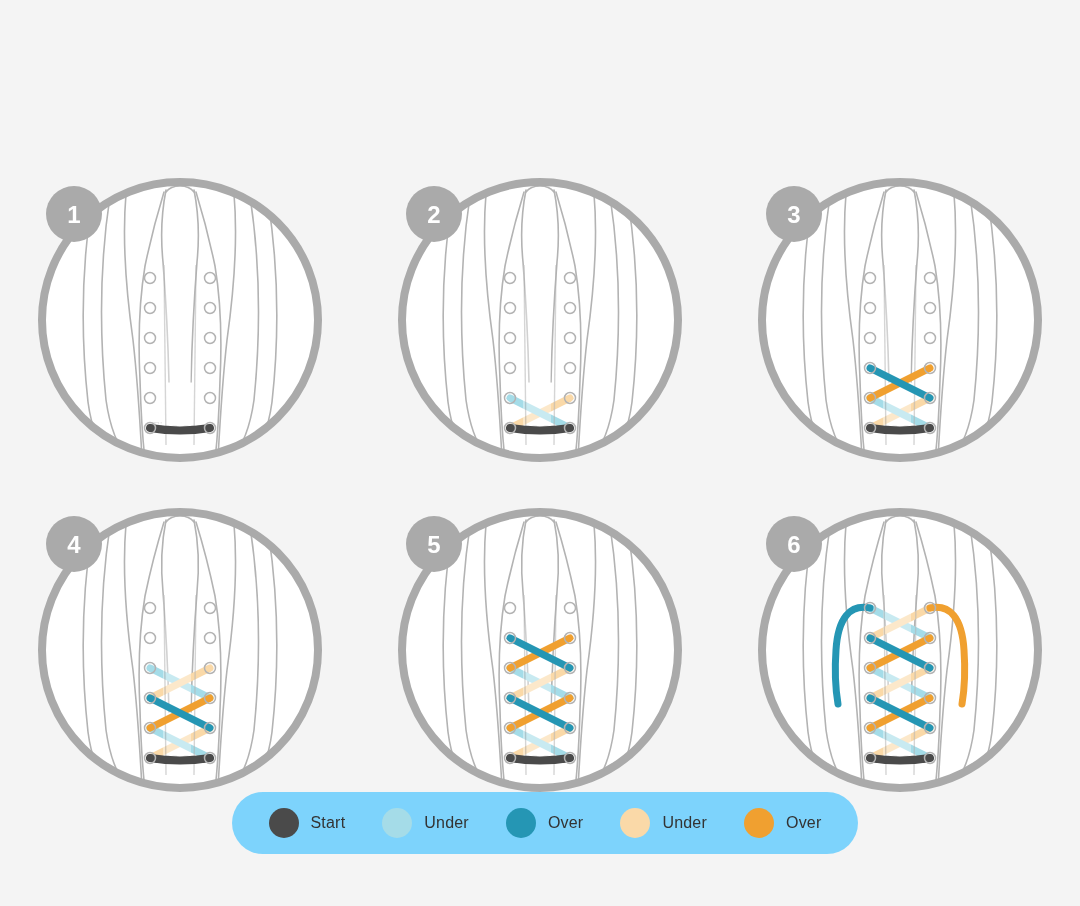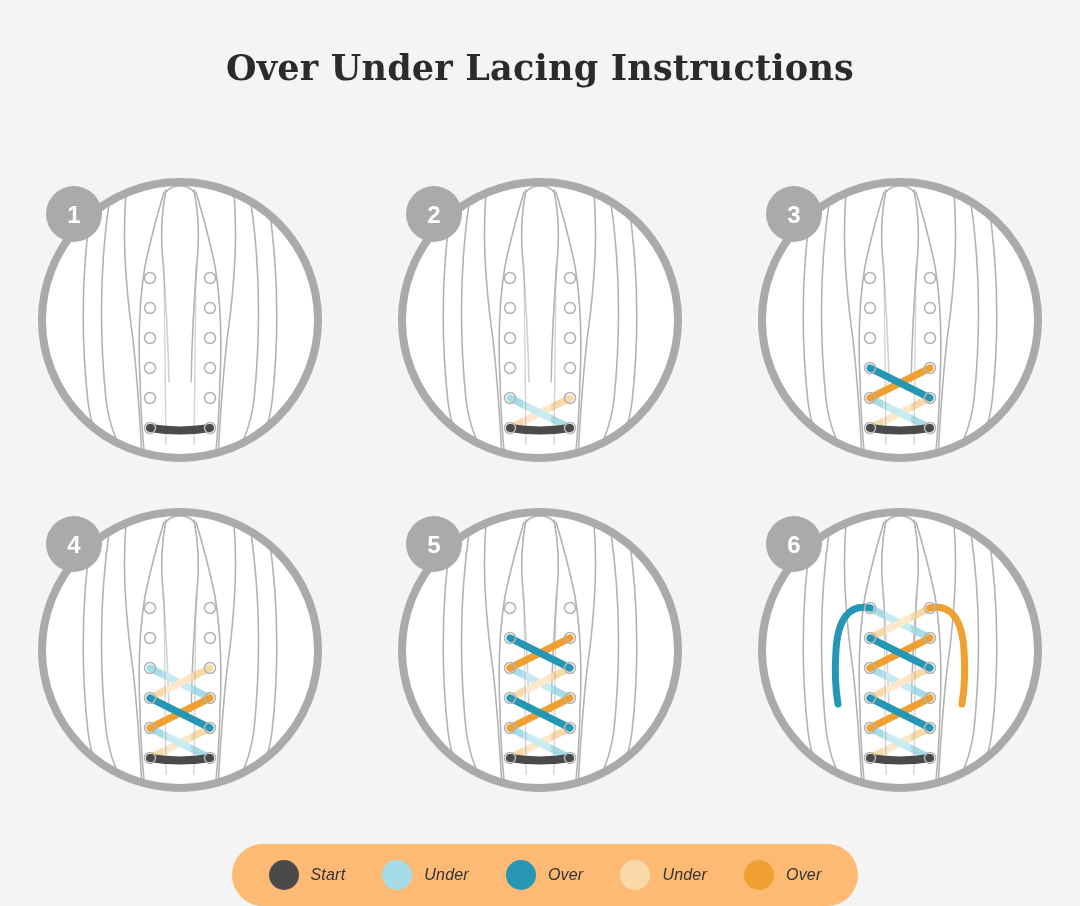--- a/index.html
+++ b/index.html
@@ -56,31 +56,30 @@
     position: relative;
     width: 300px;
     height: 300px;
   }
   .step svg {
     display: block;
   }
   .legend {
     position: absolute;
     left: 232px;
-    top: 844px;
+    top: 792px;
     width: 626px;
     height: 62px;
-    background: #fdba74;
+    background: #7dd3fc;
     border-radius: 31px;
     display: flex;
     align-items: center;
     justify-content: space-around;
     padding: 0 18px;
     box-sizing: border-box;
-    font-style: italic;
   }
   .legend-item {
     display: flex;
     align-items: center;
     gap: 12px;
   }
   .legend-dot {
     width: 30px;
     height: 30px;
     border-radius: 50%;
@@ -93,21 +92,20 @@
     letter-spacing: 0.2px;
     white-space: nowrap;
   }
 </style>
 </head>
 <body>
 
 <div class="page">
 
   <div class="header">
-    <h1 class="title">Over Under Lacing Instructions</h1>
   </div>
 
   <div class="grid" id="steps-grid">
       <div class="step">
         <svg width="300" height="300" viewBox="0 0 300 300">
           <defs>
             <clipPath id="clip-1">
               <circle cx="150" cy="150" r="138"></circle>
             </clipPath>
           </defs>

